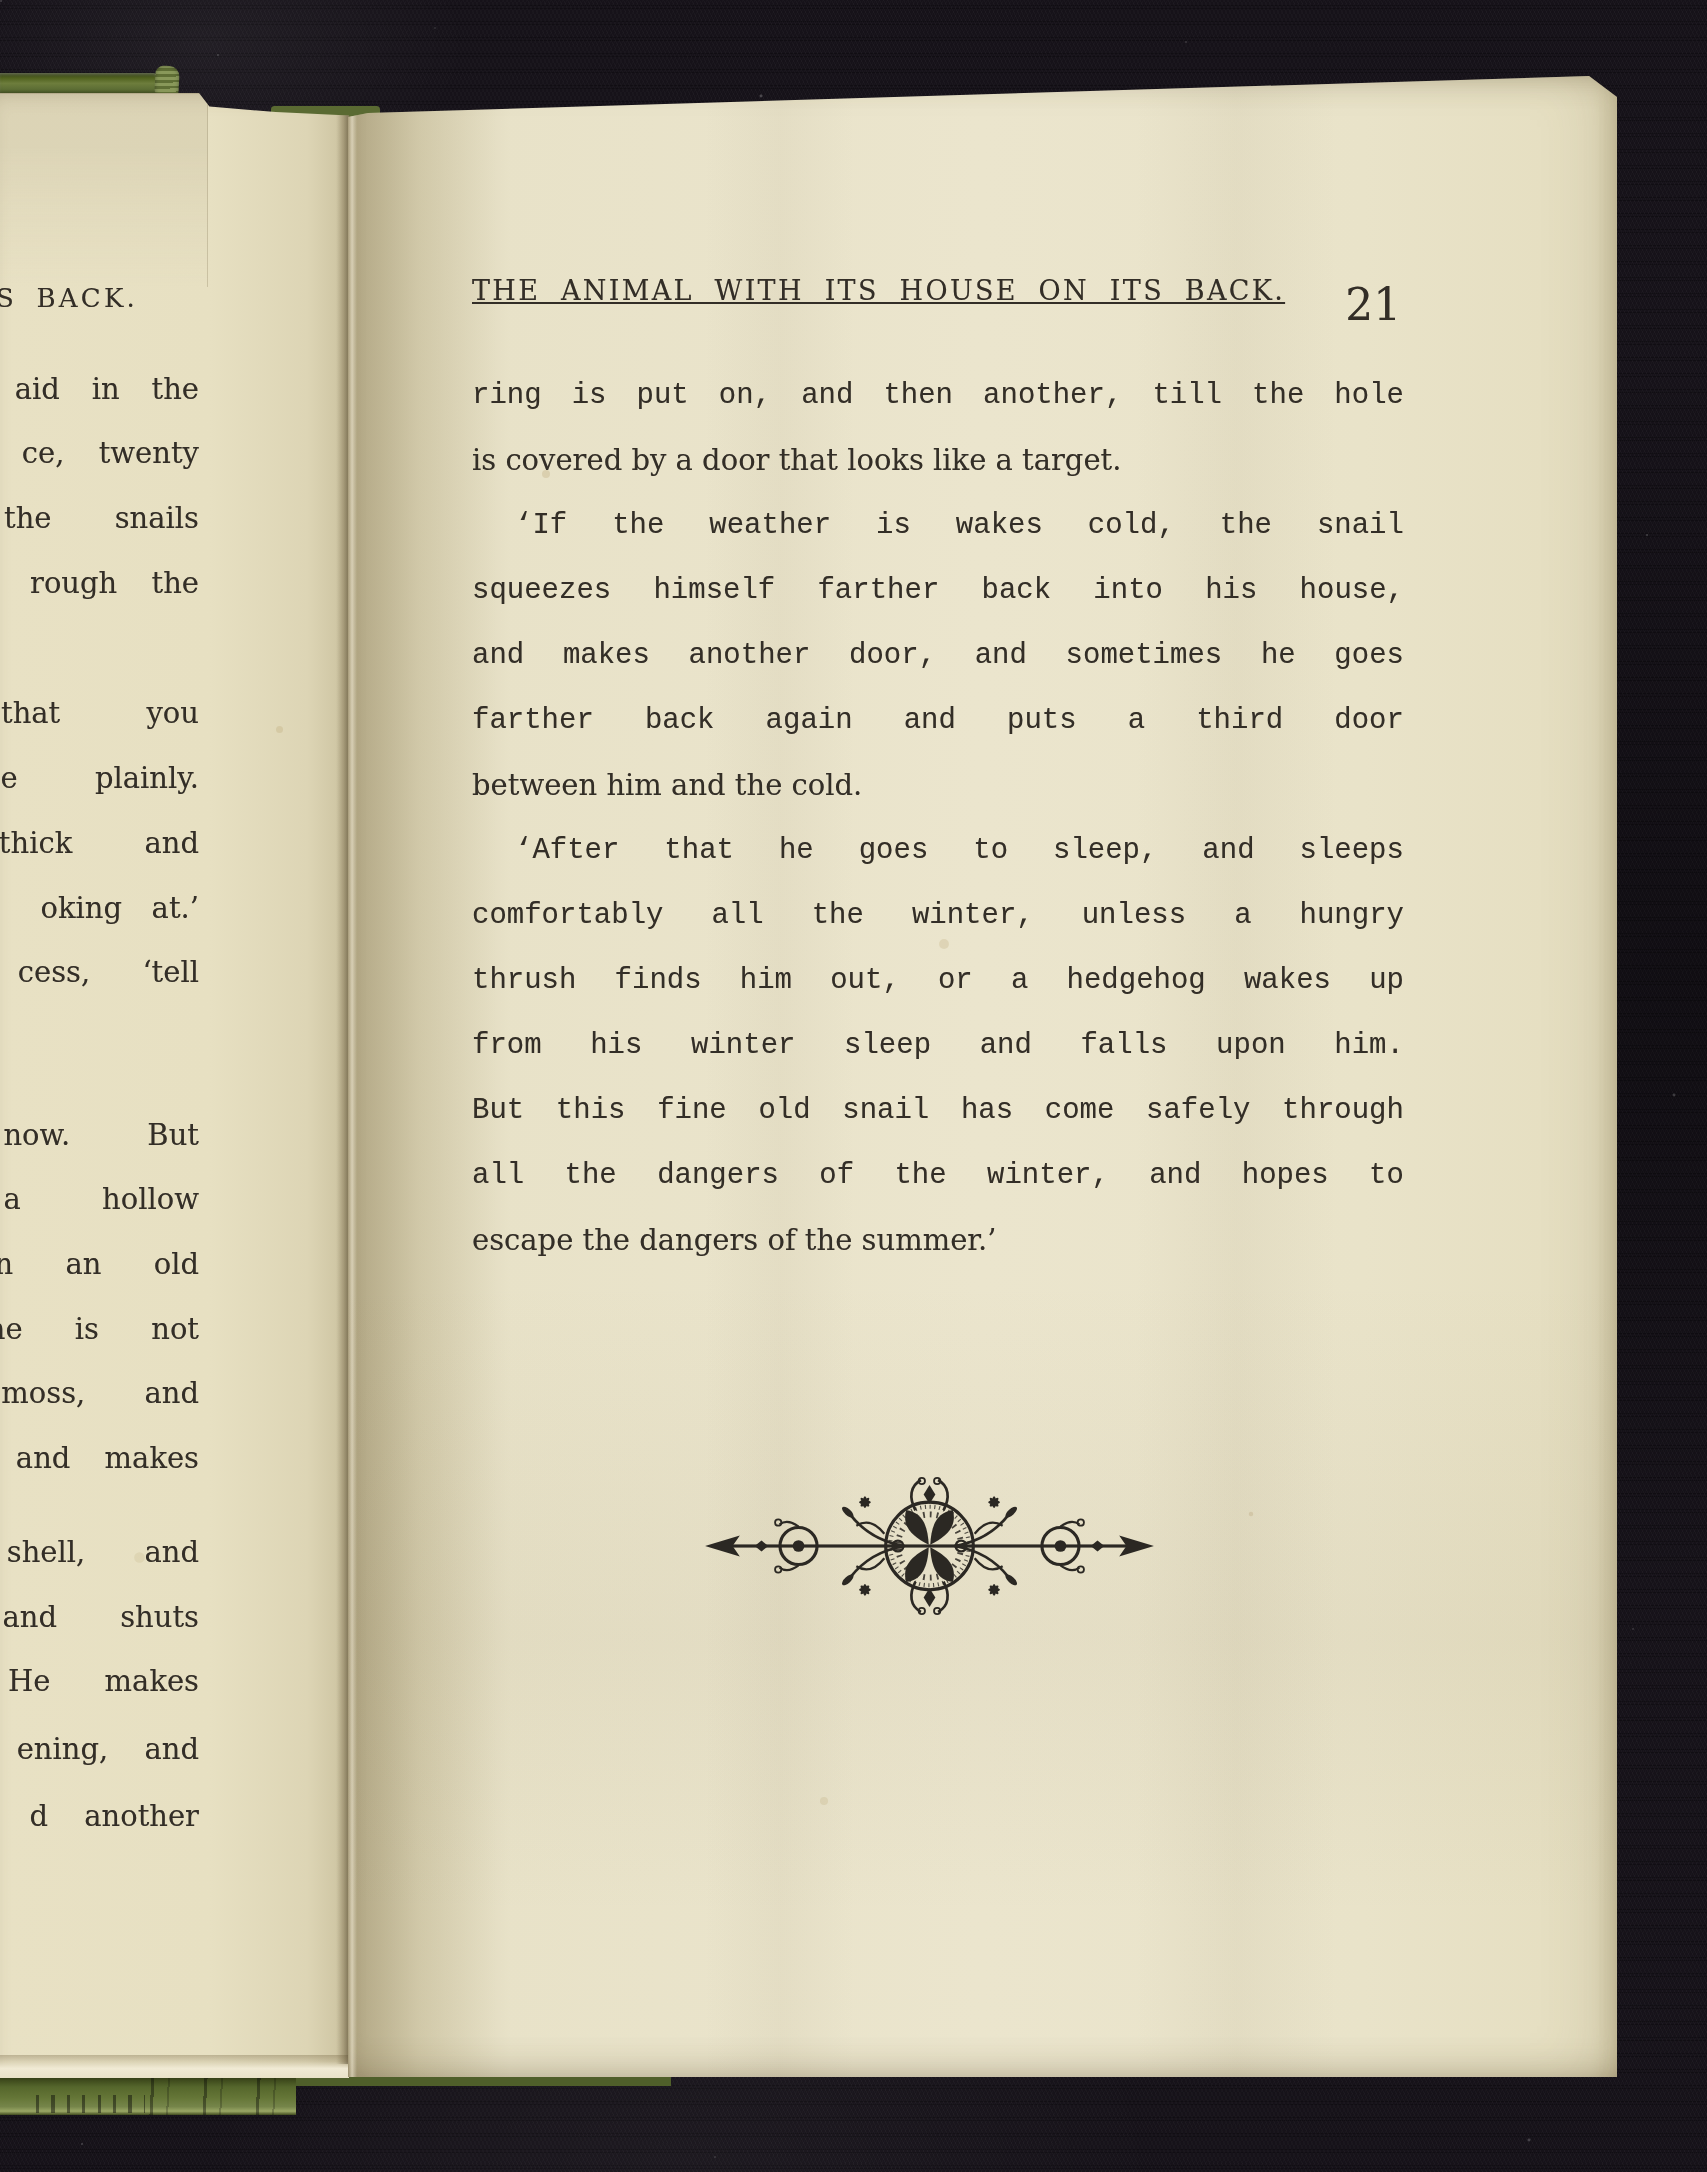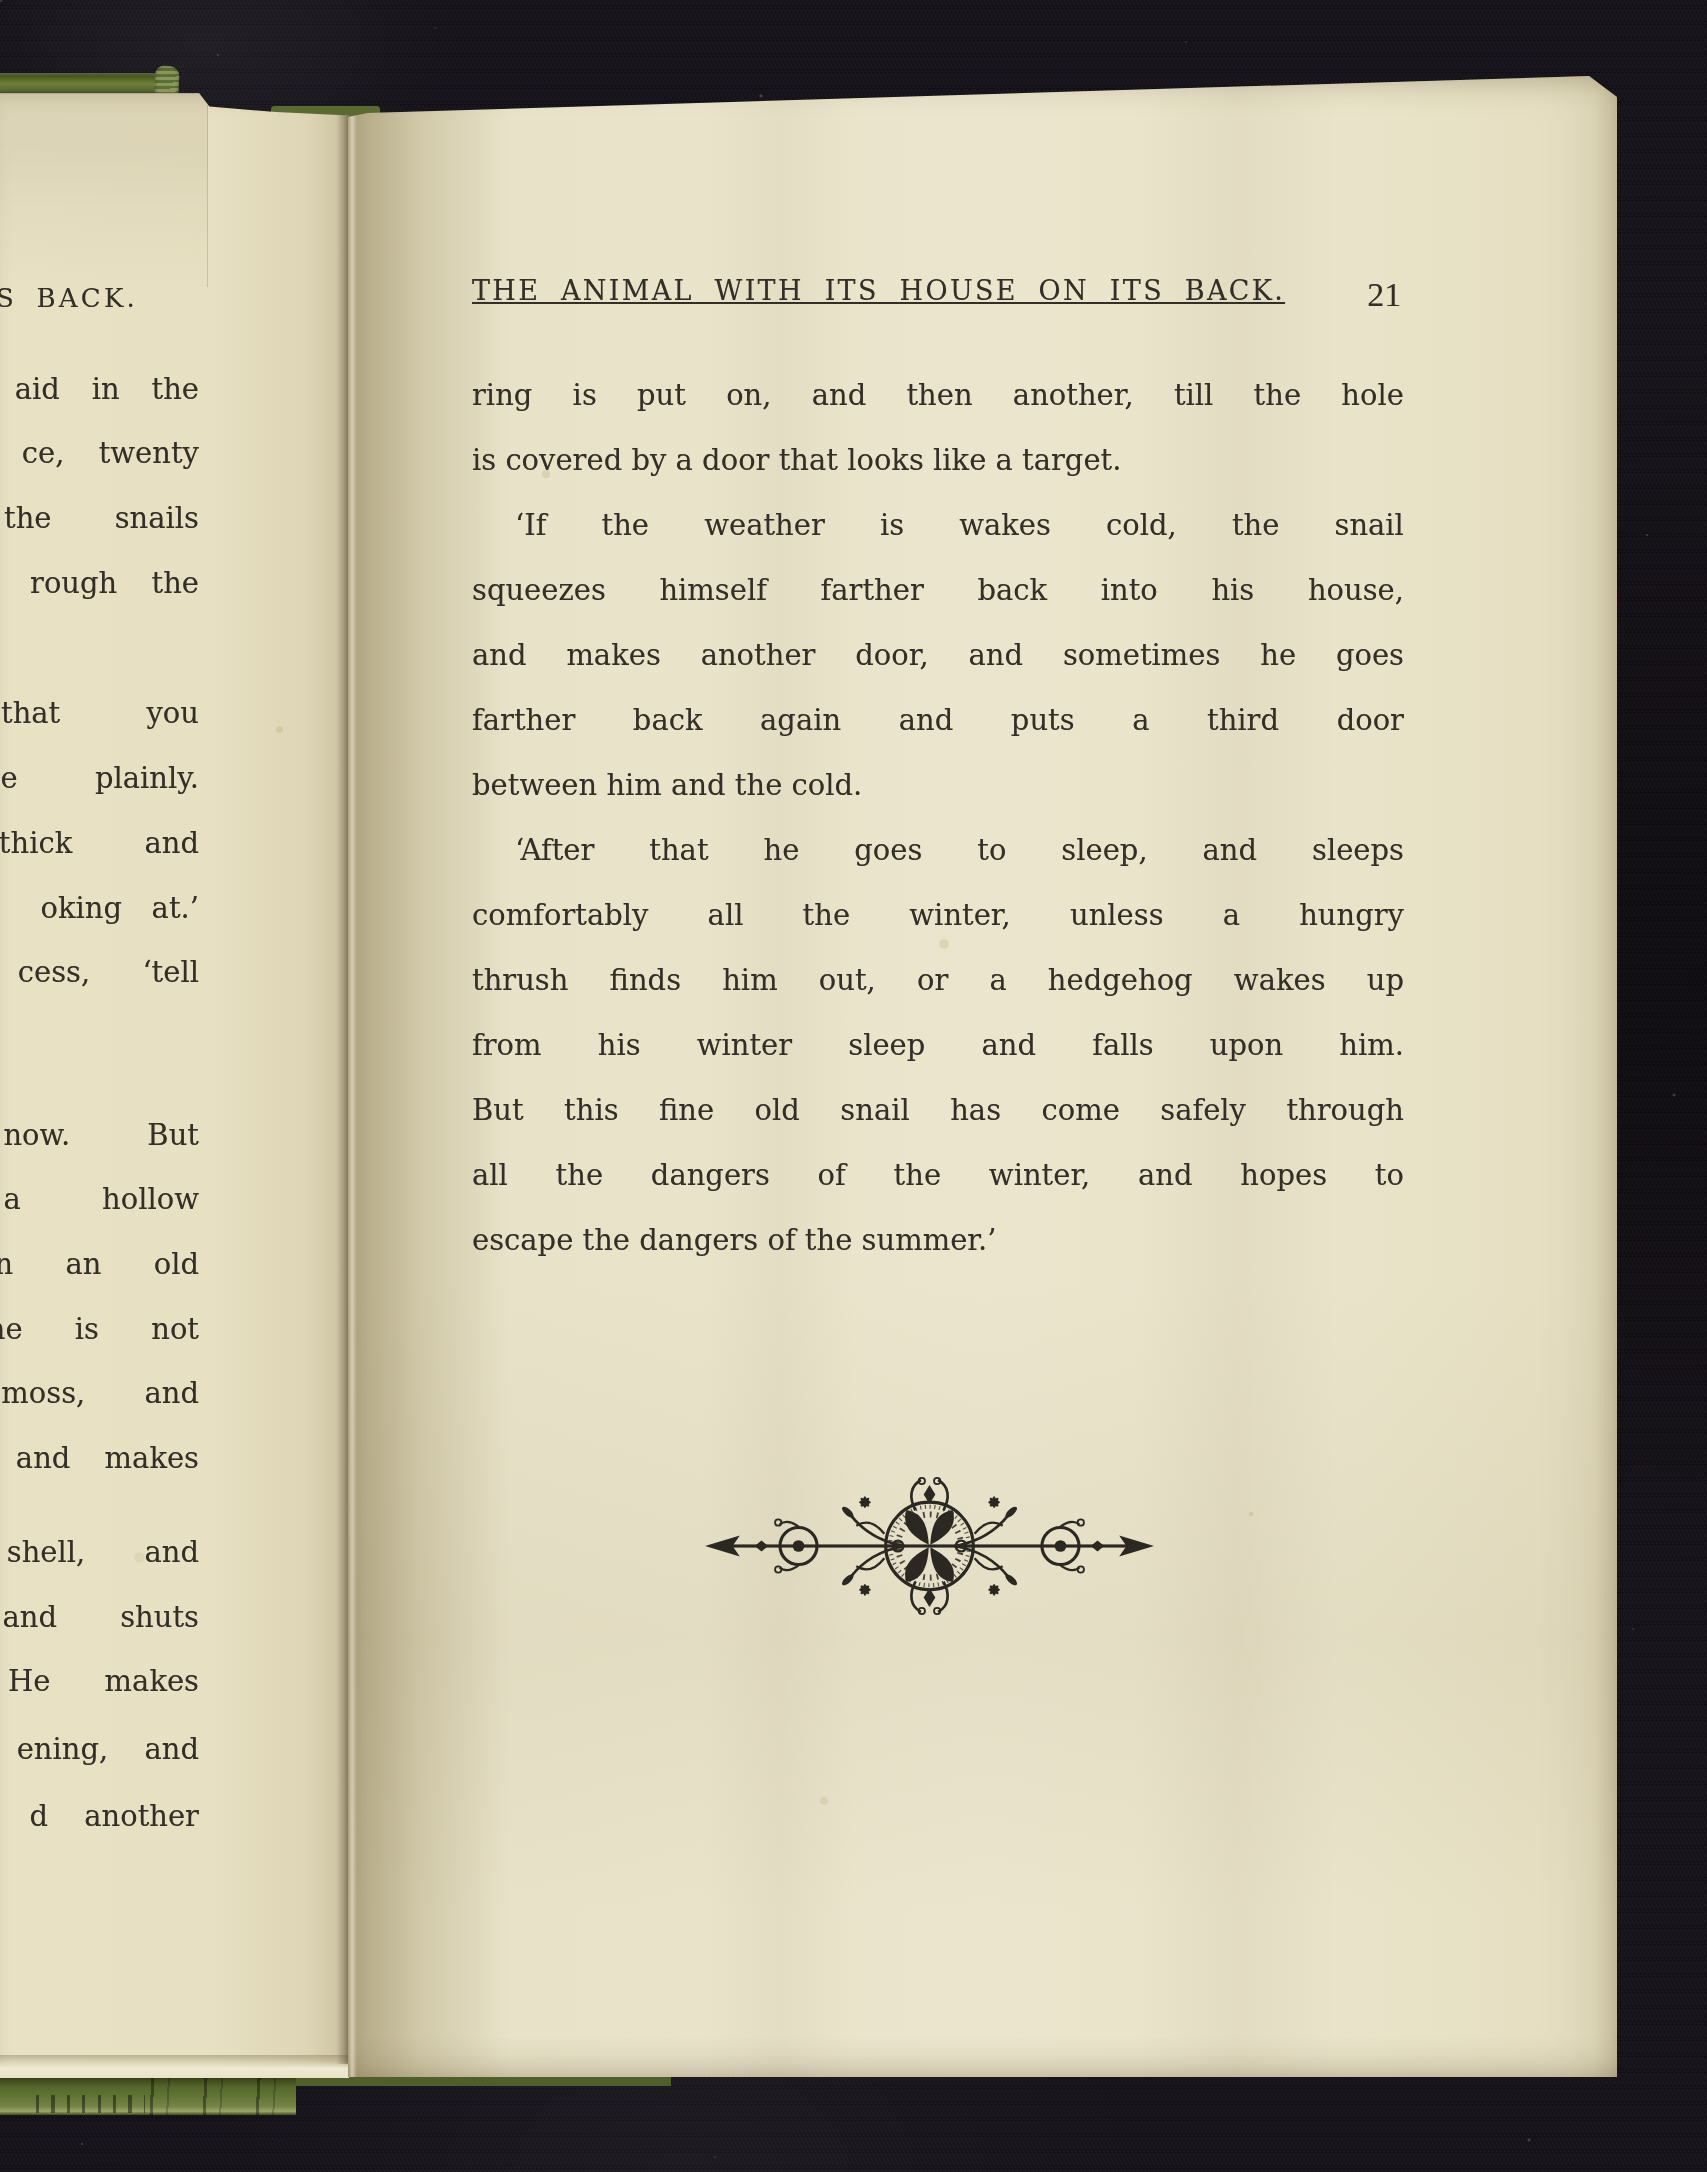--- a/index.html
+++ b/index.html
@@ -78,25 +78,25 @@
   .gutter-shade{position:absolute;left:0;top:0;bottom:0;width:163px;
     background:linear-gradient(90deg, rgba(105,90,56,.34), rgba(120,104,66,.16) 45%, rgba(120,104,66,0));}
   .cockle{position:absolute;inset:0;
     background:linear-gradient(90deg, transparent 28%, rgba(110,95,60,.05) 34%, transparent 40%,
         transparent 62%, rgba(110,95,60,.06) 70%, transparent 78%),
       linear-gradient(180deg, transparent 60%, rgba(110,95,60,.05) 78%, transparent 92%);}
   .header-row{position:absolute;left:124px;top:190px;width:932px;height:50px;line-height:50px;
     color:#332e27;}
   .header-text{display:block;text-align:left;padding-right:77px;font-size:27px;
     letter-spacing:2.3px;word-spacing:10px;text-shadow:0 0 0.5px rgba(51,46,39,.35);text-decoration:underline;}
-  .page-num{position:absolute;right:2.7px;top:4px;font-size:34px;line-height:50px;
-    text-shadow:0 0 0.5px rgba(51,46,39,.35);font-family:Liberation Serif, serif;}
+  .page-num{position:absolute;right:2.7px;top:14px;font-size:44px;line-height:50px;
+    text-shadow:0 0 0.5px rgba(51,46,39,.35);}
   .body-text{position:absolute;left:124px;top:287px;width:932px;font-size:29px;color:#332e27;}
   .line{height:65px;line-height:65px;white-space:nowrap;text-shadow:0 0 0.5px rgba(51,46,39,.3);}
-  .line.justify{display:flex;justify-content:space-between;white-space:normal;}
+  .line.justify{display:flex;justify-content:space-between;white-space:normal;font-family:Liberation Mono, monospace;}
   .line.justify span{display:inline-block;}
   .line.indent{padding-left:43px;}
   .ornament{position:absolute;left:353px;top:1400px;width:457px;height:140px;}
   .right-stains{position:absolute;left:194px;top:394px;width:8.1px;height:8.1px;border-radius:50%;
     background:rgba(150,115,45,.16);
     box-shadow:398px 470px 0 0.9px rgba(150,115,45,.14), 705px 1040px 0 -1.8px rgba(140,100,40,.15),
       278px 1327px 0 0 rgba(150,115,45,.12), 932px 1623px 0 -0.9px rgba(150,110,40,.12),
       547px 1917px 6.3px 13.6px rgba(140,120,70,.06);}
 </style>
 </head>

